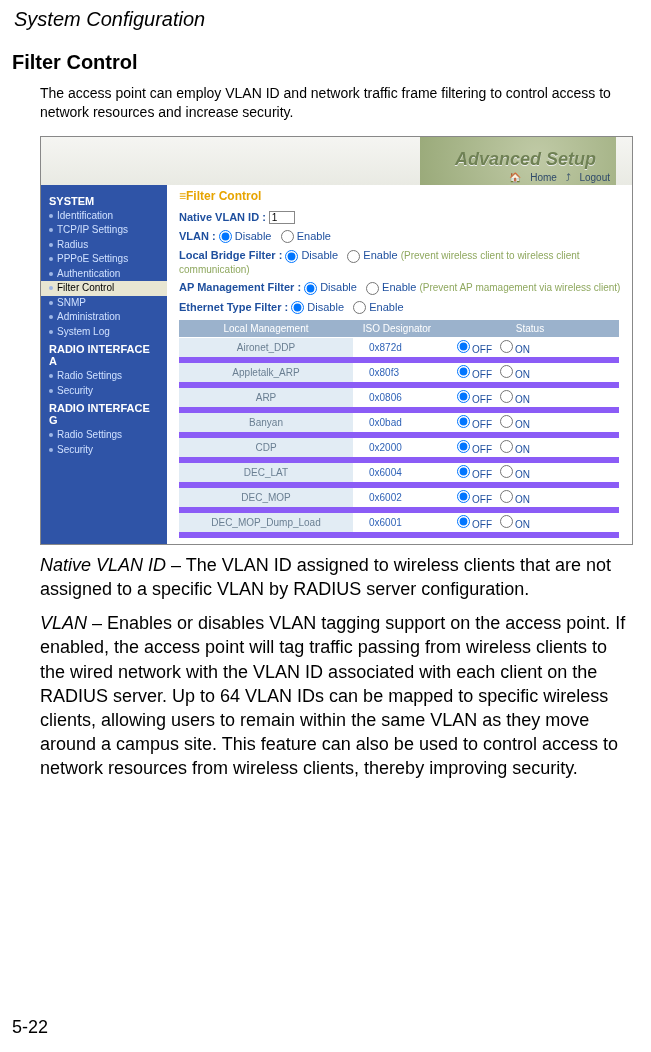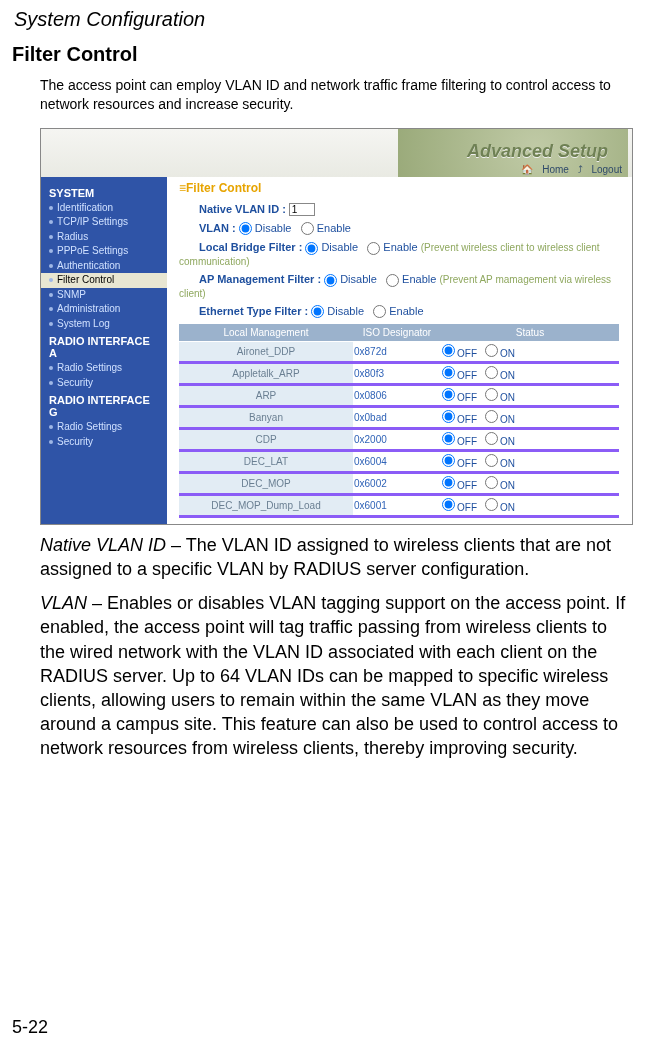--- a/index.html
+++ b/index.html
@@ -5,46 +5,46 @@
     * { box-sizing: border-box; margin: 0; padding: 0; }
     body {
       width: 651px;
       height: 1052px;
       background: #fff;
       font-family: Arial, Helvetica, sans-serif;
       color: #000;
       padding: 8px 18px 0 12px;
       position: relative;
     }
-    .chapter-title { font-style: italic; font-size: 20px; margin-bottom: 12px; margin-left: 2px; }
+    .chapter-title { font-style: italic; font-size: 20px; margin-bottom: 20px; margin-left: 2px; }
     .section-title { font-weight: bold; font-size: 20px; margin-bottom: 10px; }
     .intro { font-size: 14px; line-height: 1.35; margin: 0 0 14px 28px; }
     .screenshot { margin: 0 0 8px 28px; border: 1px solid #888; width: 593px; font-size: 10px; }
     .topbar { height: 48px; background: linear-gradient(#f5f5f2,#e9eae3); position: relative; }
-    .topbar .right { position: absolute; right: 4px; top: 0; width: 230px; height: 48px; background: radial-gradient(circle at 60% 40%, #c0caa6, #9aaa7a); }
+    .topbar .right { position: absolute; right: 16px; top: 0; width: 196px; height: 48px; background: radial-gradient(circle at 60% 40%, #c0caa6, #9aaa7a); }
     .advsetup { position:absolute; right:20px; top:12px; font-style: italic; color:#6f8154; font-size:18px; font-weight:bold; text-shadow: 0 1px 0 #eee; }
     .linkbar { position:absolute; right:6px; bottom:2px; font-size:10px; color:#2f4a6a; }
     .linkbar span { margin-left:6px; }
     .body-wrap { display: flex; background:#fff; }
     .sidebar { width: 126px; background:#2f54a7; color:#d6e0f3; padding:6px 0 10px 0; font-size:10px; }
     .sidebar .group { color:#fff; font-weight:bold; padding:4px 8px 2px 8px; font-size:11px; }
     .sidebar .item { padding:1px 4px 1px 16px; color:#cfe0ff; font-size:10px; line-height:1.25; position:relative;}
     .sidebar .item::before { content:""; position:absolute; left:8px; top:5px; width:4px; height:4px; background:#9fb7e6; border-radius:50%; }
     .sidebar .item.sel { background:#e8e6d2; color:#000; }
     .content { flex:1; padding:4px 8px 6px 12px; }
     .pgtitle { color:#e7a400; font-weight:bold; font-size:12px; margin-bottom:8px; }
     .pgtitle::before { content:"\2261 "; }
     .frow { font-size:11px; color:#1e4f9e; margin:6px 0; }
-    .frow b { color:#1e4f9e;margin-left:20px; }
+    .frow b { color:#1e4f9e; }
     .frow input[type=text]{ width:26px; font-size:10px; border:1px solid #888; background:#fff; text-align:left; padding:0 2px; }
     .frow input[type=radio]{ vertical-align:middle; }
     .hint { color:#8fa85f; font-size:10px; }
     .tbl { width: 440px; border-collapse: collapse; margin-top:6px; font-size:10px; }
     .tbl th { background:#9bb2cc; color:#fff; font-weight:normal; padding:3px 6px; text-align:center; border-bottom:1px solid #fff; }
-    .tbl td { border-bottom:3px solid #8b5cf6; padding:2px 1px; }
+    .tbl td { border-bottom:6px solid #8b5cf6; padding:2px 16px; }
     .tbl td.name { background:#e2ecf4; text-align:center; color:#6a7f92; width:174px; }
     .tbl td.iso { color:#3063b7; width:88px; text-align:left; }
     .tbl td.stat { text-align:left; white-space:nowrap; }
     .tbl td.stat label { margin:0 8px 0 2px; color:#1e4f9e; }
     .def-block { margin: 4px 0 0 28px; font-size:18px; line-height:1.34; }
     .def-block .term { font-style: italic; }
     .pagenum { position:absolute; bottom:14px; left:12px; font-size:18px;text-align:center; }
   </style>
 </head>
 <body>

